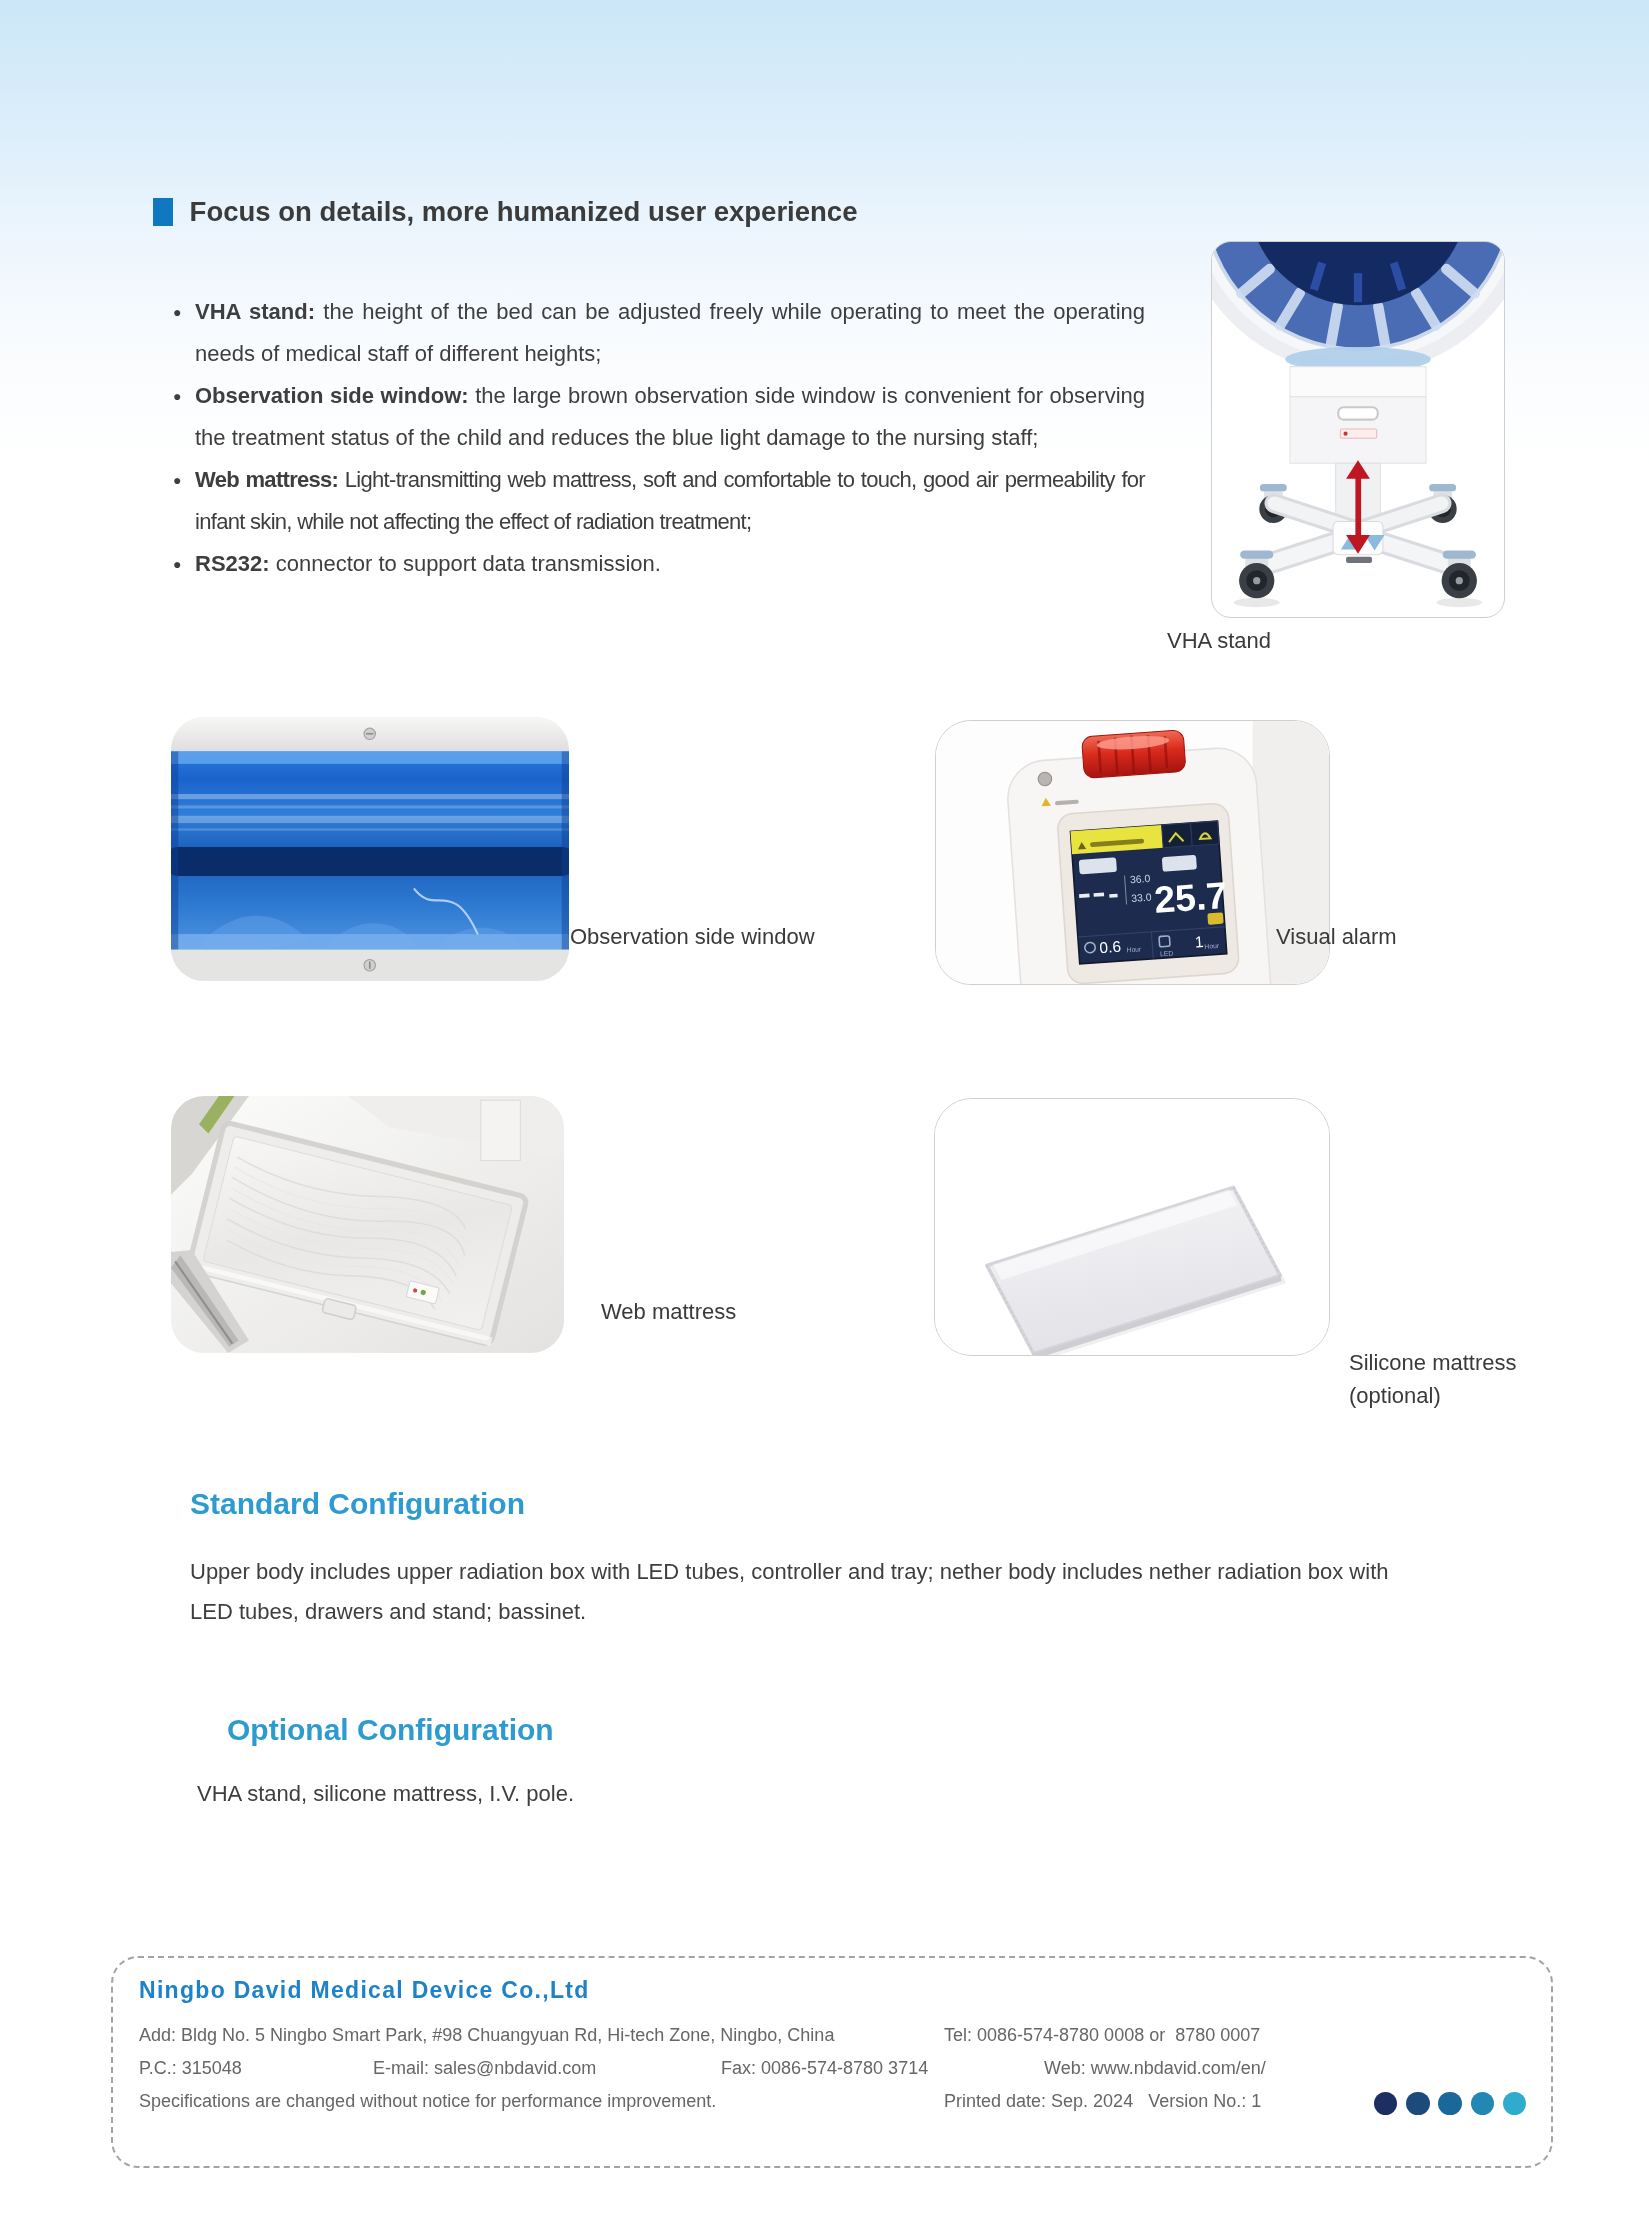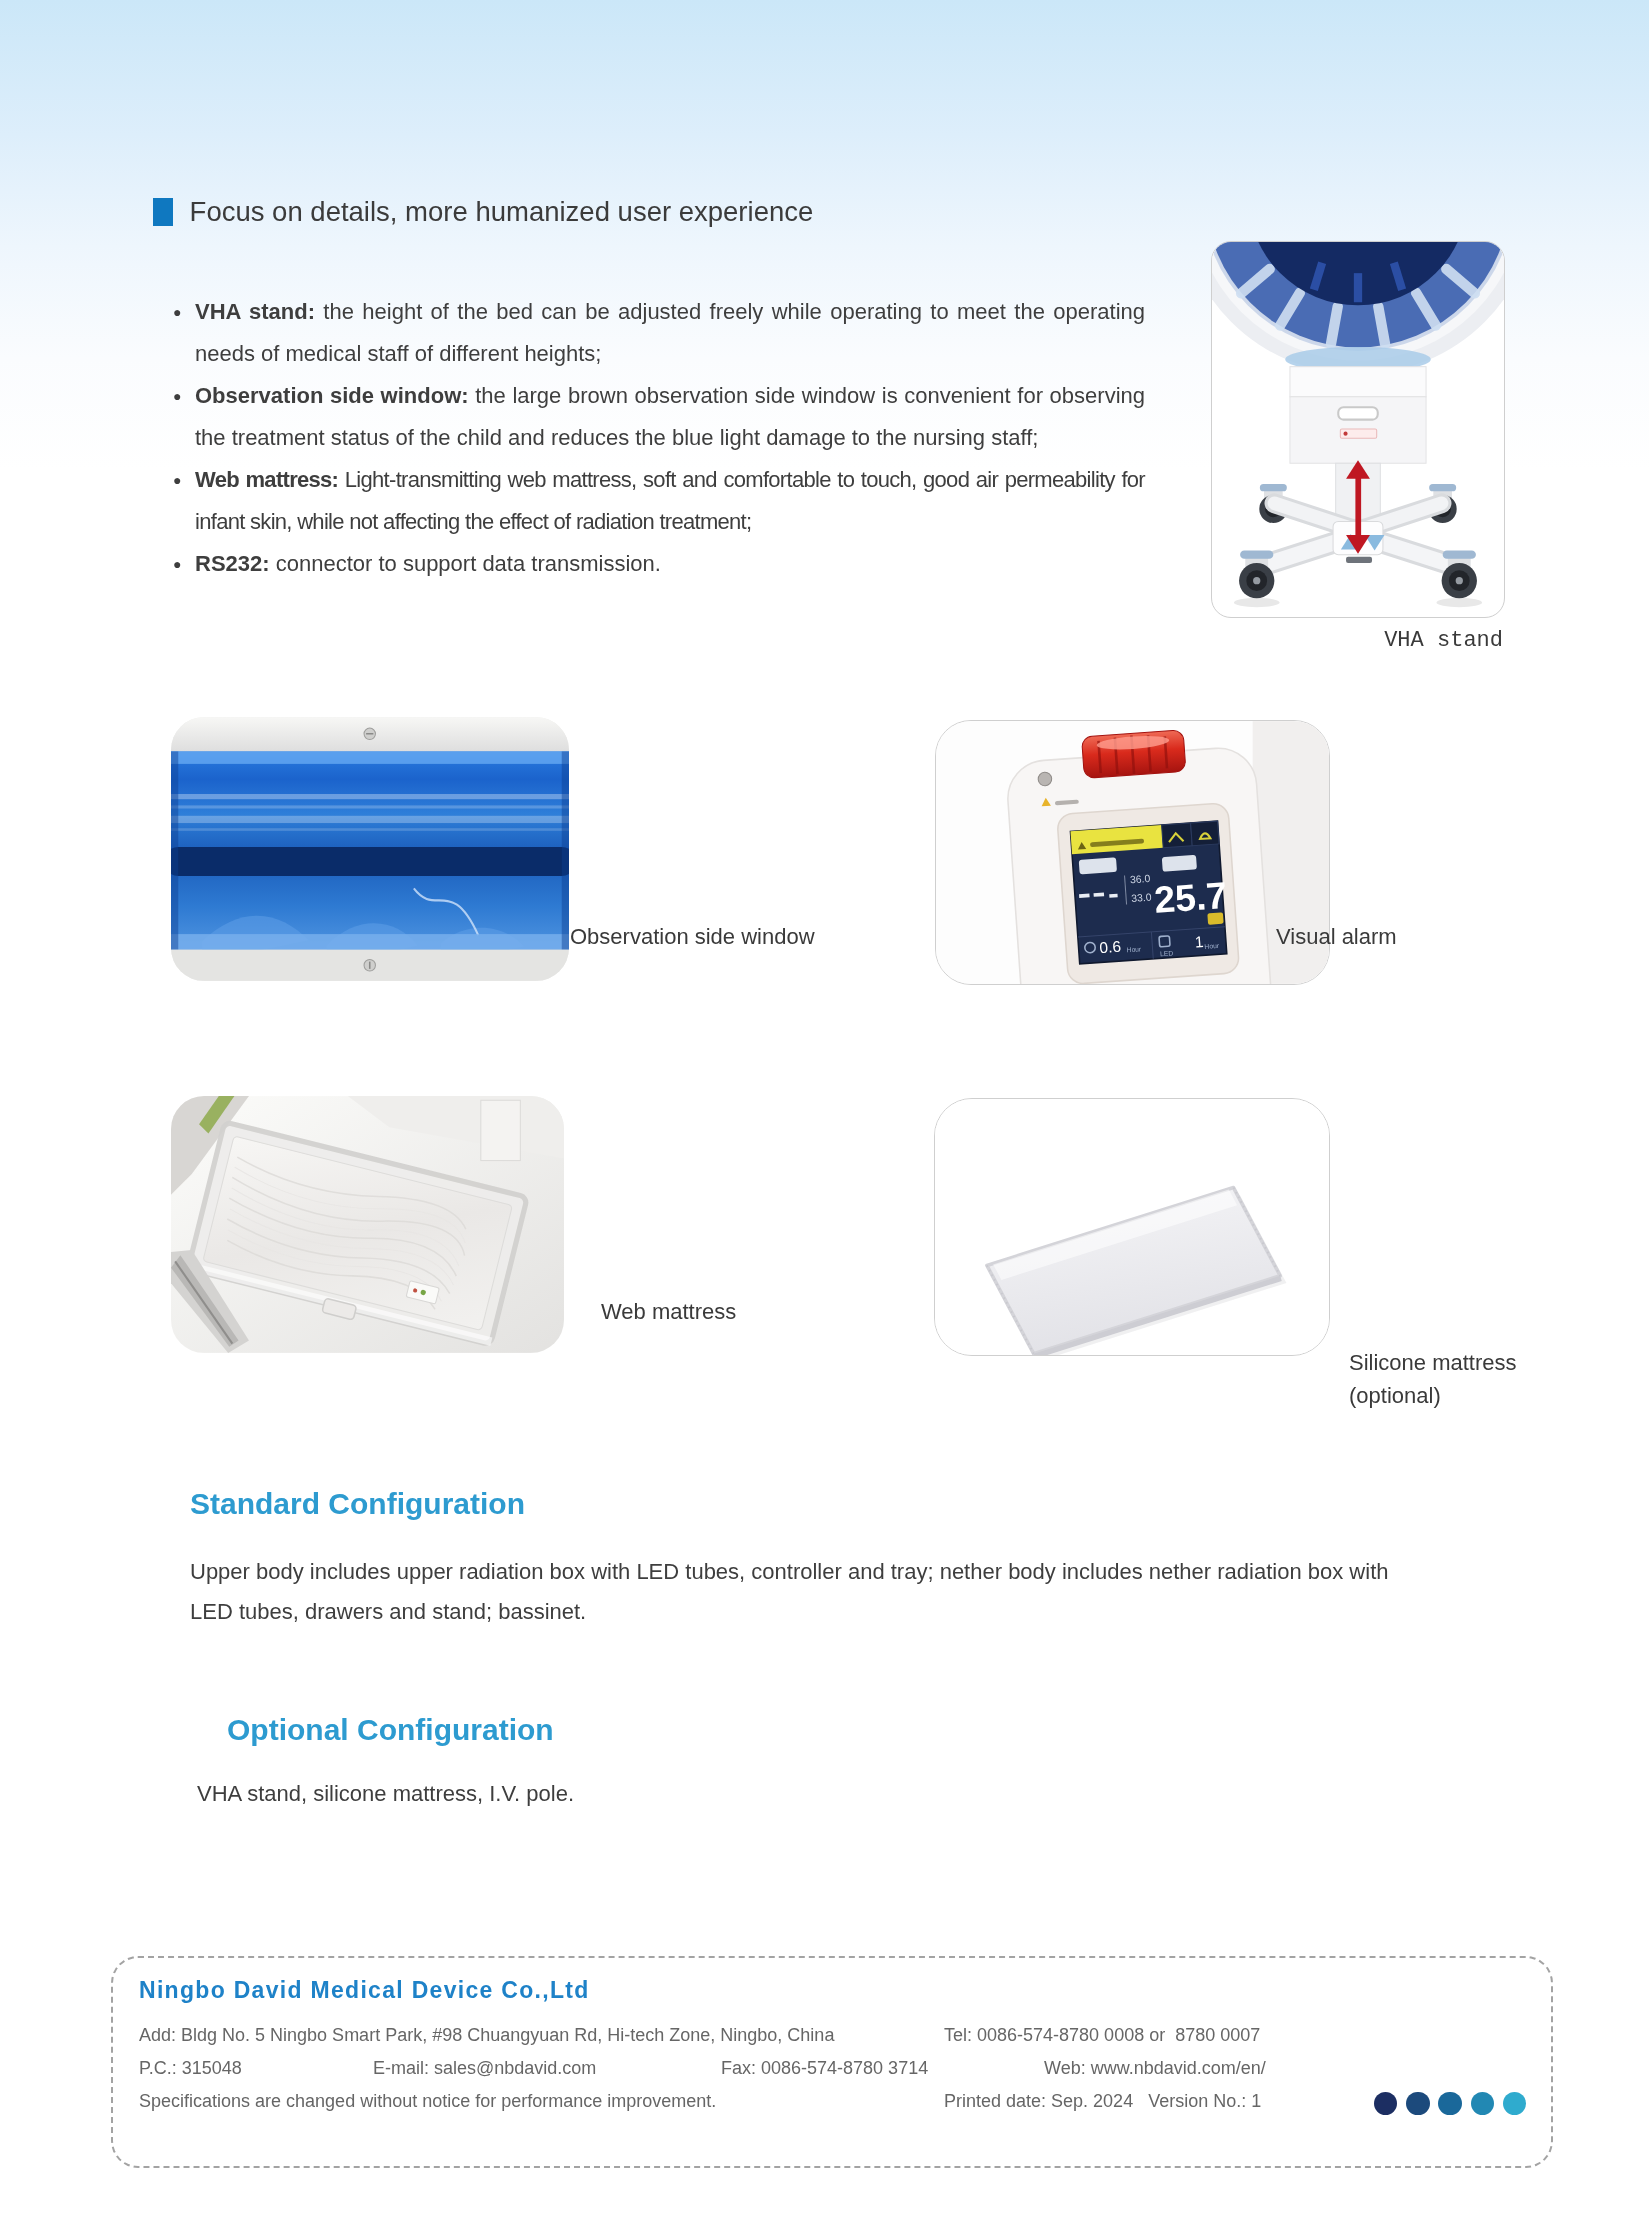--- a/index.html
+++ b/index.html
@@ -4,41 +4,41 @@
 <style>
   html,body{margin:0;padding:0;}
   body{font-family:"Liberation Sans", sans-serif; background:#fff;}
   .page{position:relative; width:1650px; height:2239px; overflow:hidden;
         background:linear-gradient(180deg,#cbe7f8 0%,#ddeefb 6%,#eef6fd 11%,#fafcfe 16%,#ffffff 21%);}
   .abs{position:absolute;}
 
   
   .header{left:153px; top:196px; display:flex; align-items:center;}
   .header-square{width:20px; height:28px; background:#0f78c0; margin-right:16.6px;}
-  .header-title{font-size:27.5px; font-weight:normal; color:#3b3b3b;}
+  .header-title{font-size:27.5px; font-weight:bold; color:#3b3b3b;}
 
   
   .bullets{left:173px; top:291px; width:972px;}
   .bullet{position:relative; padding-left:22px; font-size:22px; color:#3e3e3e; line-height:42px; text-align:justify; text-justify:none;}
   .bullet::before{content:"\25CF"; position:absolute; left:0; top:0; font-size:14px; line-height:42px; color:#3e3e3e;}
   .bullet b{font-weight:bold;}
   .bullet:nth-of-type(3){letter-spacing:-0.7px;}
 
   
   .card{background:#fff; overflow:hidden;}
   .card.bordered{border:1.6px solid #cfcfcf;}
   .vha-card{left:1211px; top:241px; width:292px; height:375px; border-radius:20px;}
   .obs-card{left:171px; top:717px; width:398px; height:264px; border-radius:33px;}
   .alarm-card{left:935px; top:720px; width:393px; height:263px; border-radius:36px;}
   .web-card{left:171px; top:1096px; width:393px; height:257px; border-radius:33px;}
   .sil-card{left:934px; top:1098px; width:394px; height:256px; border-radius:38px; border-color:#bdbdbd;}
   .card svg{display:block; width:100%; height:100%;}
 
   .caption{font-size:22px; color:#3a3a3a; white-space:nowrap;}
-  .vha-caption{left:1211px; top:628px; width:292px; text-align:right;font-family:Liberation Mono, monospace;}
+  .vha-caption{left:1167px; top:628px; width:292px; text-align:left;}
   .obs-caption{left:570px; top:924px;}
   .alarm-caption{left:1276px; top:924px;}
   .web-caption{left:587px; top:1299px;margin-left:14px;}
   .sil-caption{left:1349px; top:1346px; line-height:33px;}
 
   
   .section-title{font-size:30px; font-weight:bold; color:#2d9bd0; white-space:nowrap;}
   .std-title{left:190px; top:1487px;text-align:right;}
   .std-body{left:190px; top:1552px; width:1242px; font-size:22px; line-height:40px; color:#3e3e3e;}
   .opt-title{left:191px; top:1713px;margin-left:36px;}

